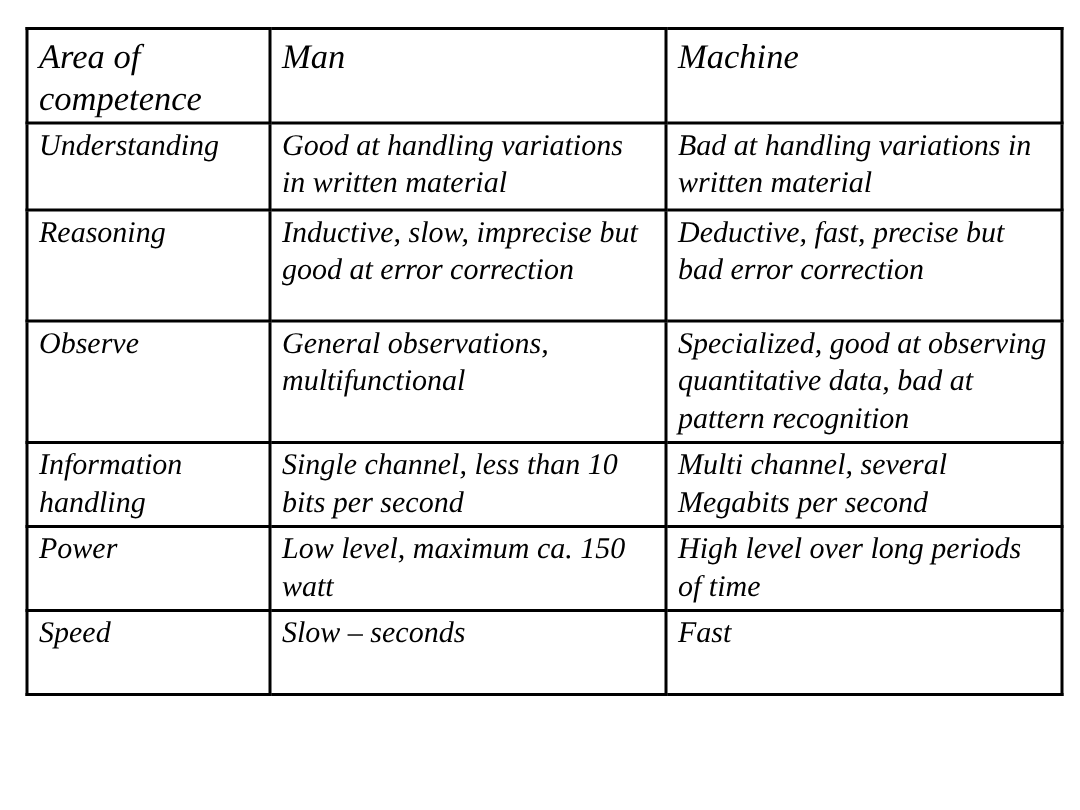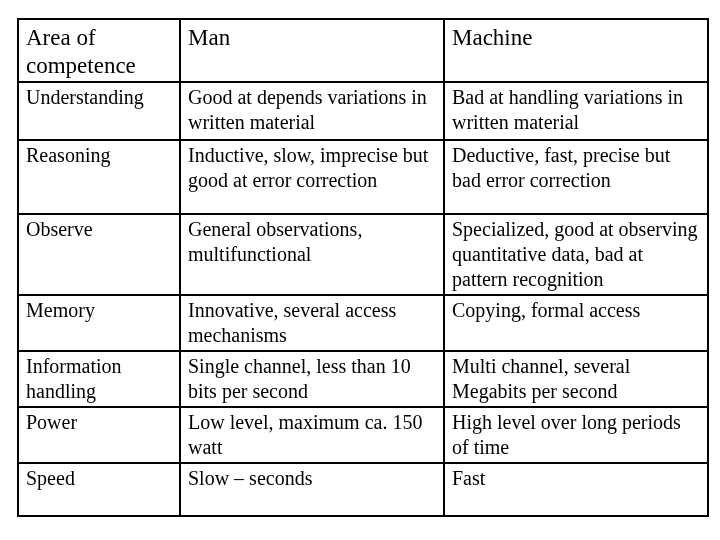--- a/index.html
+++ b/index.html
@@ -8,20 +8,21 @@
     background: #ffffff;
   }
   .slide {
     position: relative;
     width: 720px;
     height: 540px;
     background: #ffffff;
     overflow: hidden;
     font-family: "Liberation Serif", "DejaVu Serif", serif;
     color: #000000;
+    font-style: italic;
   }
   table.cmp {
     position: absolute;
     left: 17px;
     top: 18px;
     width: 690px;
     border-collapse: collapse;
     table-layout: fixed;
   }
   .cmp th, .cmp td {
@@ -67,37 +68,32 @@
     <thead>
       <tr>
         <th>Area of competence</th>
         <th>Man</th>
         <th>Machine</th>
       </tr>
     </thead>
     <tbody>
       <tr>
         <td>Understanding</td>
-        <td>Good at depends variations in written material</td>
+        <td>Good at handling variations in written material</td>
         <td>Bad at handling variations in written material</td>
       </tr>
       <tr>
         <td>Reasoning</td>
         <td>Inductive, slow, imprecise but good at error correction</td>
         <td>Deductive, fast, precise but bad error correction</td>
       </tr>
       <tr>
         <td>Observe</td>
         <td>General observations, multifunctional</td>
         <td>Specialized, good at observing quantitative data, bad at pattern recognition</td>
-      </tr>
-      <tr>
-        <td>Memory</td>
-        <td>Innovative, several access mechanisms</td>
-        <td>Copying, formal access</td>
       </tr>
       <tr>
         <td>Information handling</td>
         <td>Single channel, less than 10 bits per second</td>
         <td>Multi channel, several Megabits per second</td>
       </tr>
       <tr>
         <td>Power</td>
         <td>Low level, maximum ca. 150 watt</td>
         <td>High level over long periods of time</td>

